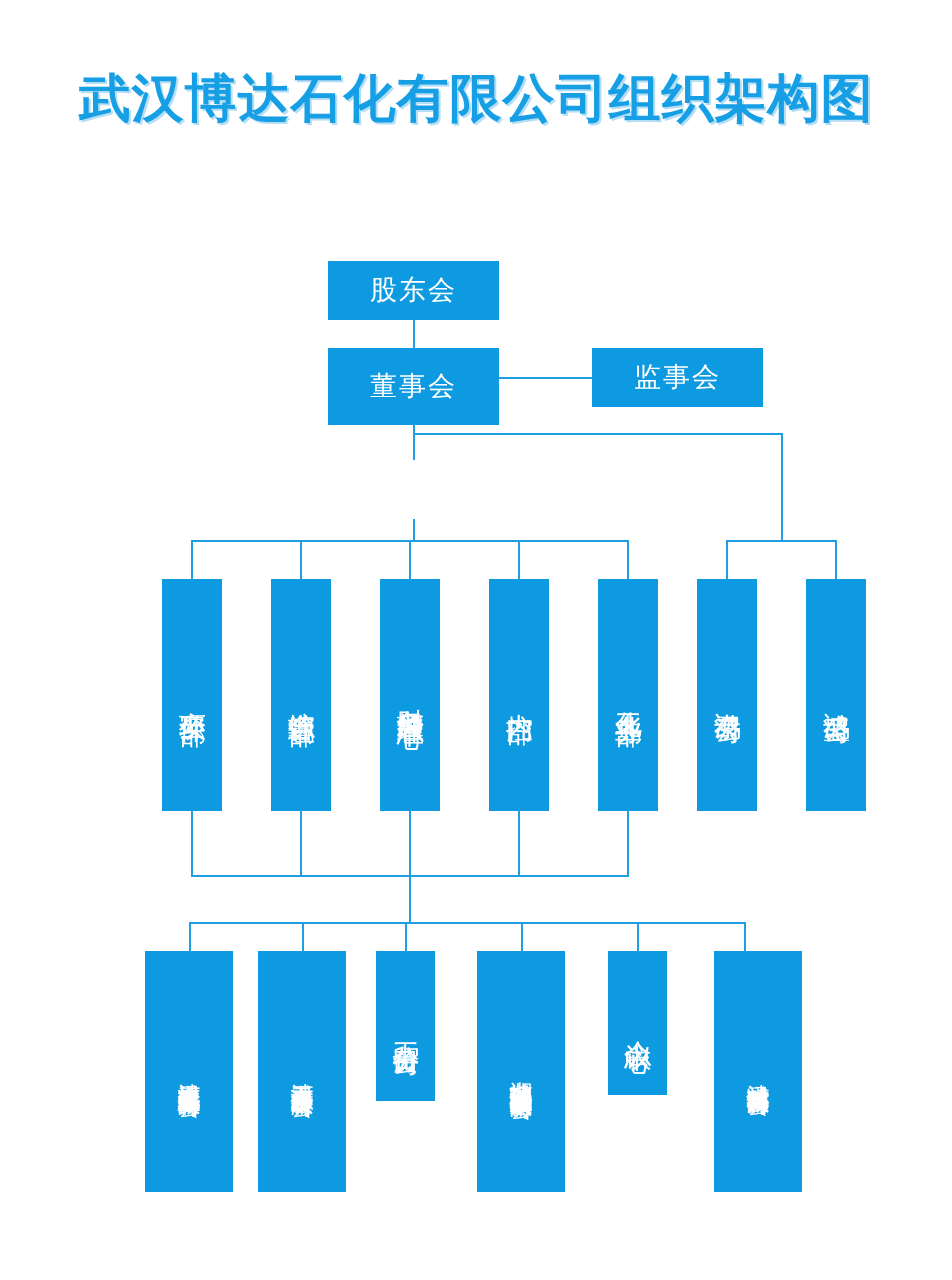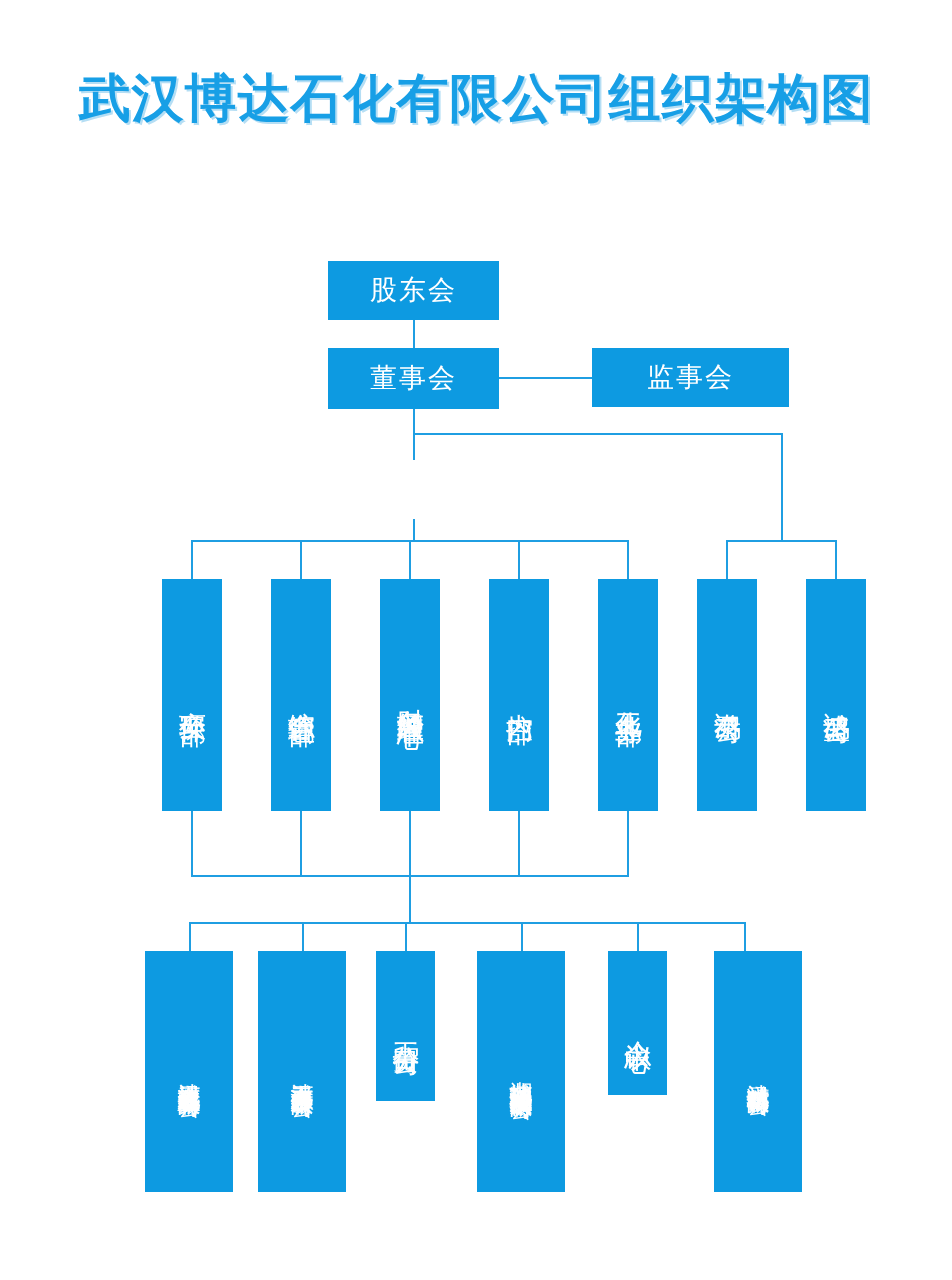--- a/index.html
+++ b/index.html
@@ -125,24 +125,24 @@
   <div class="ln vert" style="left:302px; top:922px; height:29px;"></div>
   <div class="ln vert" style="left:405px; top:922px; height:29px;"></div>
   <div class="ln vert" style="left:521px; top:922px; height:29px;"></div>
   <div class="ln vert" style="left:637px; top:922px; height:29px;"></div>
   <div class="ln vert" style="left:744px; top:922px; height:29px;"></div>
 
   <div class="node h" style="left:328px; top:232px; width:171px; height:59px;margin-top:29px;">
     <span class="lbl">股东会</span>
   </div>
 
-  <div class="node h" style="left:328px; top:348px; width:171px; height:61px;">
+  <div class="node h" style="left:328px; top:348px; width:171px; height:77px;">
     <span class="lbl">董事会</span>
   </div>
-  <div class="node h" style="left:592px; top:348px; width:197px; height:59px;">
+  <div class="node h" style="left:592px; top:348px; width:171px; height:59px;">
     <span class="lbl">监事会</span>
   </div>
 
 
   <div class="node v" style="left:162px; top:579px; width:60px; height:232px;">
     <span class="lbl">安全环保部</span>
   </div>
   <div class="node v" style="left:271px; top:579px; width:60px; height:232px;">
     <span class="lbl">综合管理部</span>
   </div>

